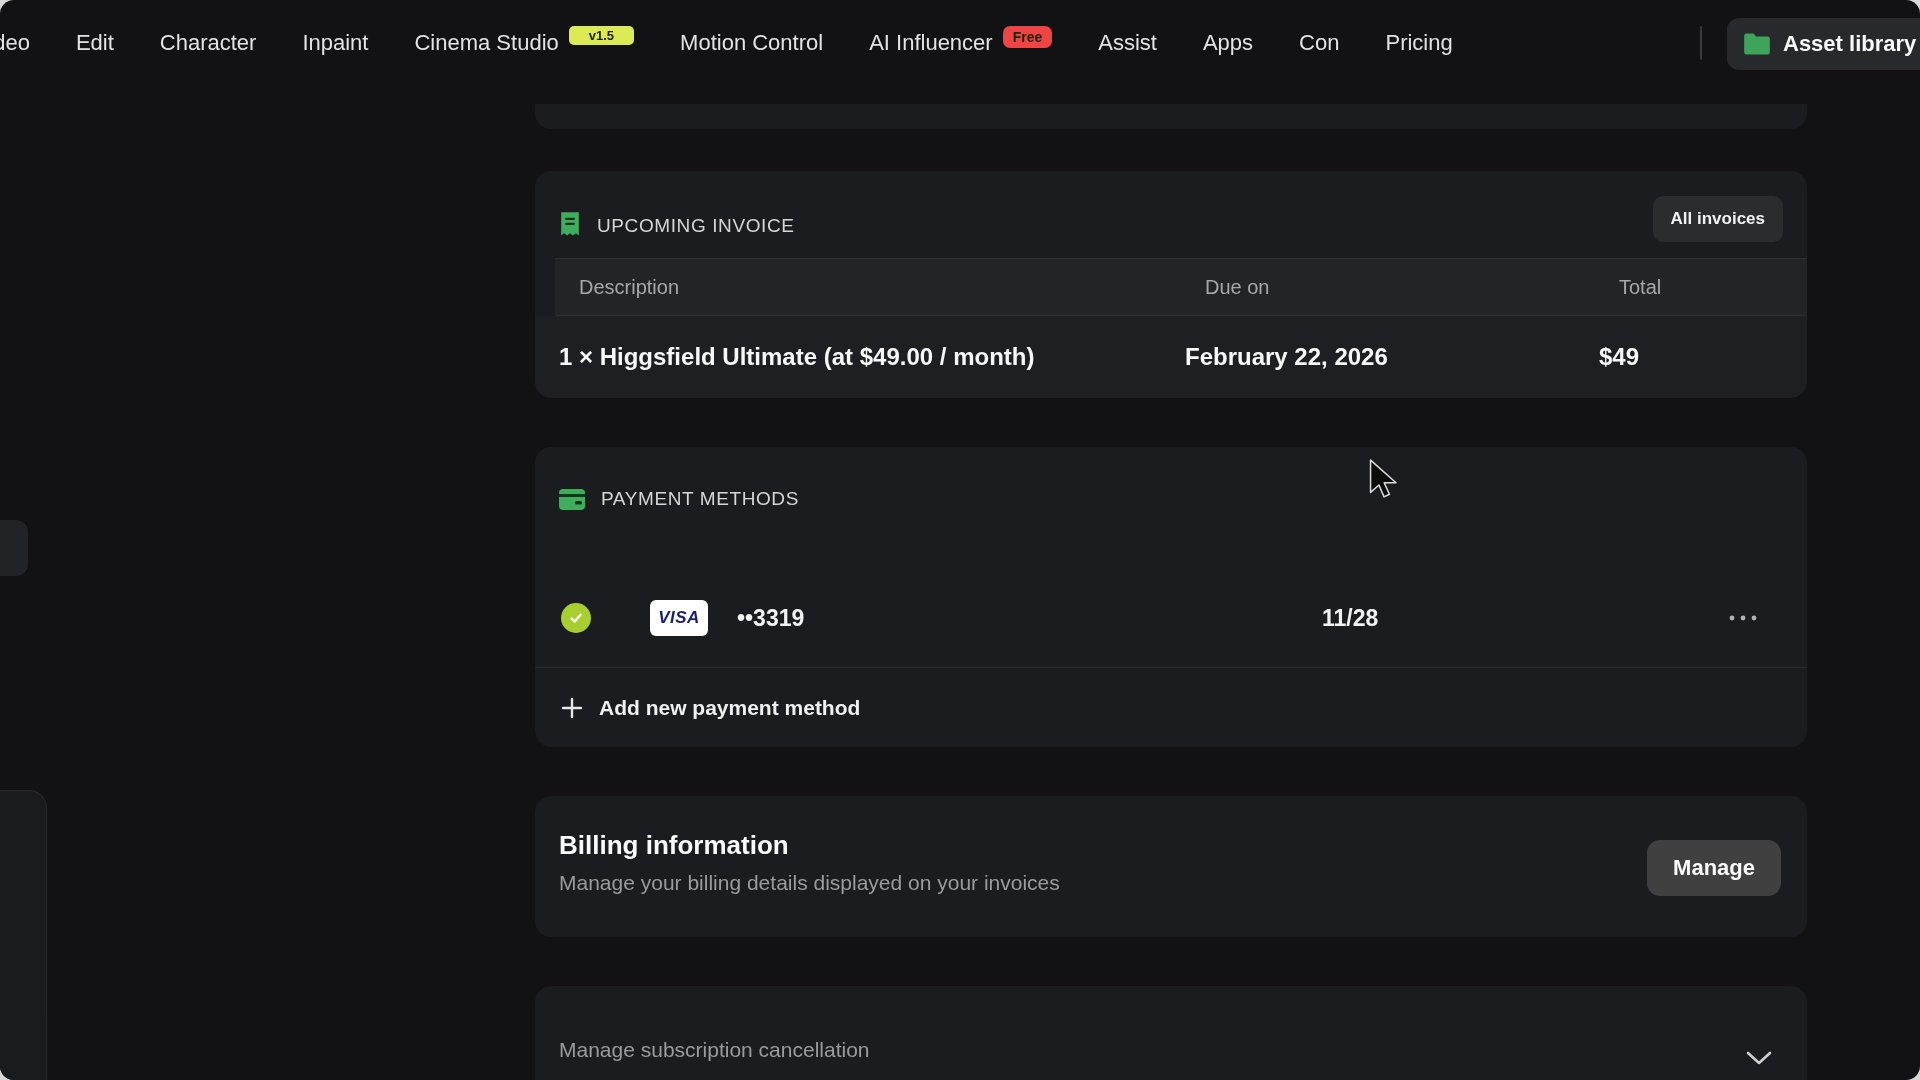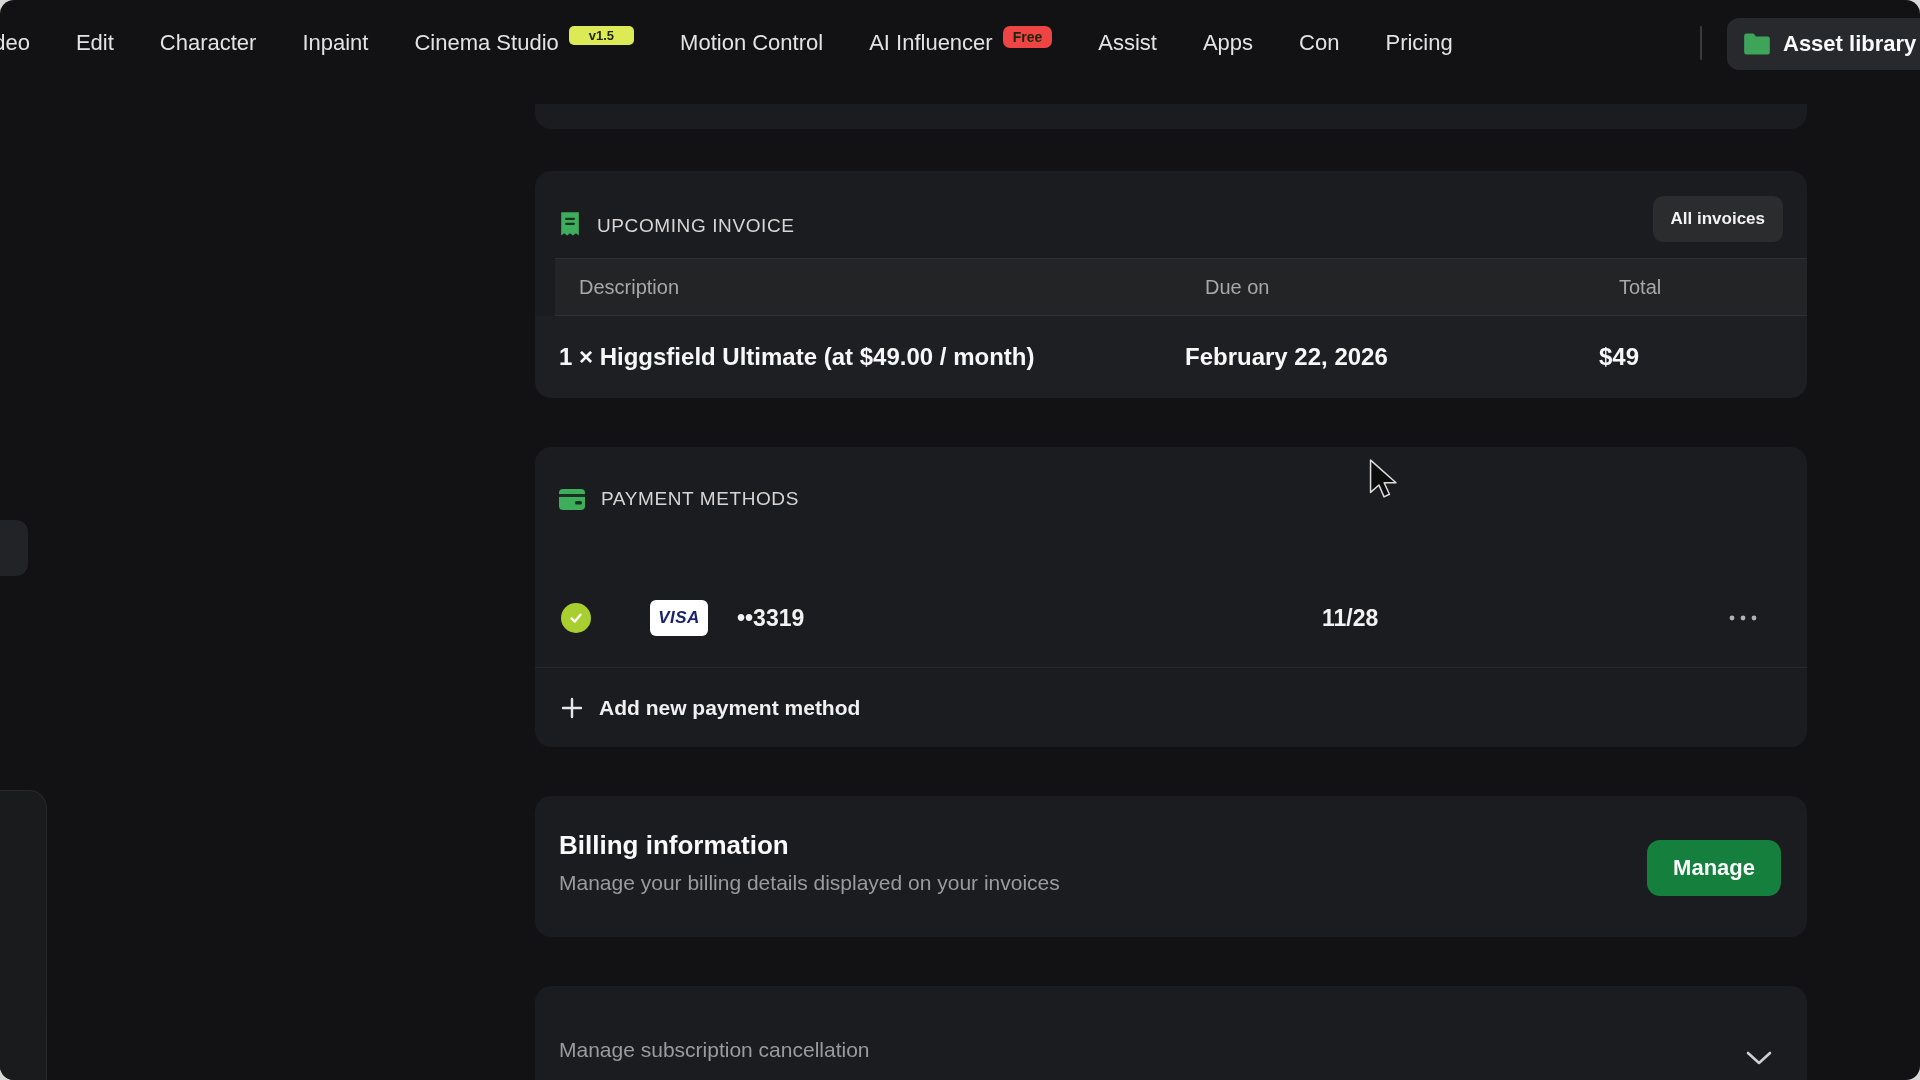--- a/index.html
+++ b/index.html
@@ -45,21 +45,21 @@
   .card-number { position:absolute; left:186px; top:0; height:98px; display:flex; align-items:center; font-size:23px; font-weight:bold; color:#f2f2f2;margin-left:16px; }
   .expire-val { position:absolute; left:787px; top:0; height:98px; display:flex; align-items:center; font-size:23px; font-weight:bold; color:#f2f2f2; }
   .row-menu { position:absolute; left:1186px; top:30px; width:44px; height:38px; display:flex; align-items:center; justify-content:center; cursor:pointer; }
   .add-row { position:absolute; left:0; right:0; top:220px; height:80px; border-top:1px solid rgba(255,255,255,0.06); display:flex; align-items:center; gap:16px; padding-left:26px; cursor:pointer; }
   .add-row .add-label { font-size:21px; font-weight:bold; color:#f0f0f0; }
 
   
   .billing-card { top:796px; height:141px; padding:34px 24px 0 24px; }
   .billing-title { font-size:26px; font-weight:bold; color:#fafafa; }
   .billing-sub { margin-top:10px; font-size:21px; color:#9a9b9e; }
-  .manage-btn { position:absolute; right:26px; top:44px; height:56px; padding:0 26px; background:#15803d; border-radius:13px; display:flex; align-items:center; font-size:22px; font-weight:bold; color:#fafafa; cursor:pointer; }
+  .manage-btn { position:absolute; right:26px; top:44px; height:56px; padding:0 26px; background:#404040; border-radius:13px; display:flex; align-items:center; font-size:22px; font-weight:bold; color:#fafafa; cursor:pointer; }
 
   
   .danger-card { top:986px; height:190px; padding:40px 24px 0 24px; }
   .danger-title { font-size:26px; font-weight:bold; color:#fafafa; }
   .danger-sub { margin-top:12px; font-size:21px; color:#9a9b9e; }
   .danger-chevron { position:absolute; right:28px; top:56px; width:40px; height:32px; display:flex; align-items:center; justify-content:center; cursor:pointer; }
 
   
   .side-handle { position:absolute; left:0; top:520px; width:28px; height:56px; background:#222326; border-radius:0 12px 12px 0; }
   .side-panel { position:absolute; left:0; top:790px; width:47px; height:290px; background:#1a1b1d; border-top-right-radius:18px; border-top:1px solid rgba(255,255,255,0.06); border-right:1px solid rgba(255,255,255,0.06); }

